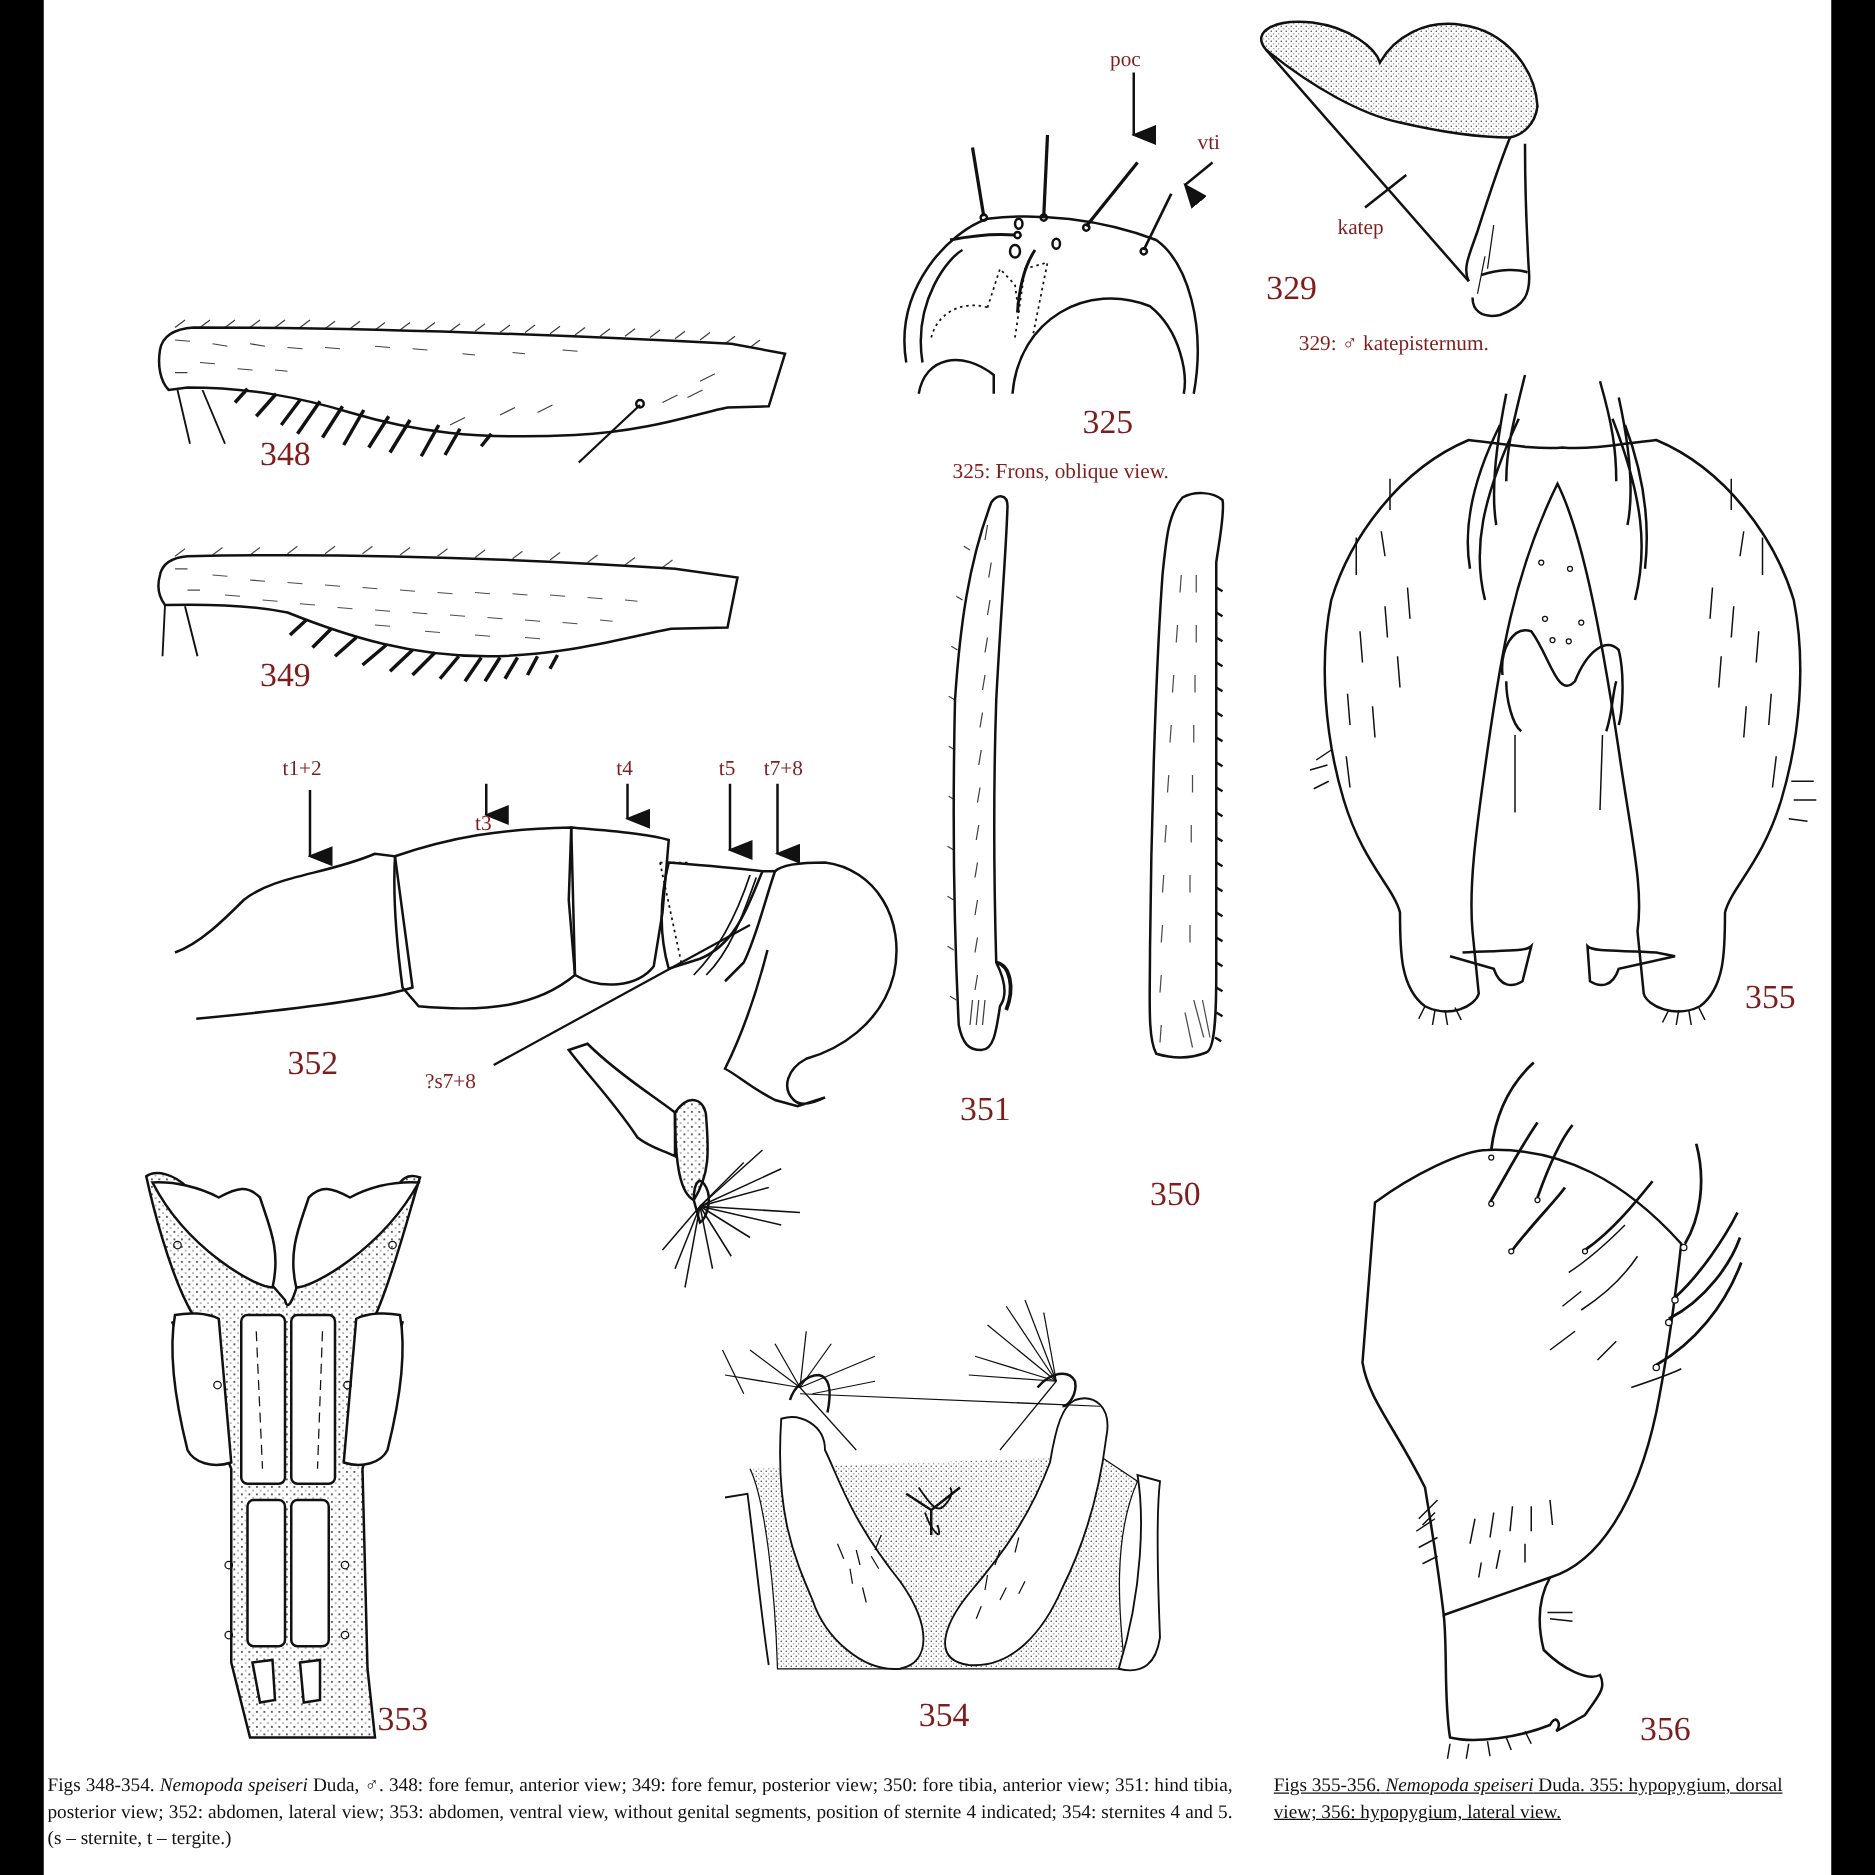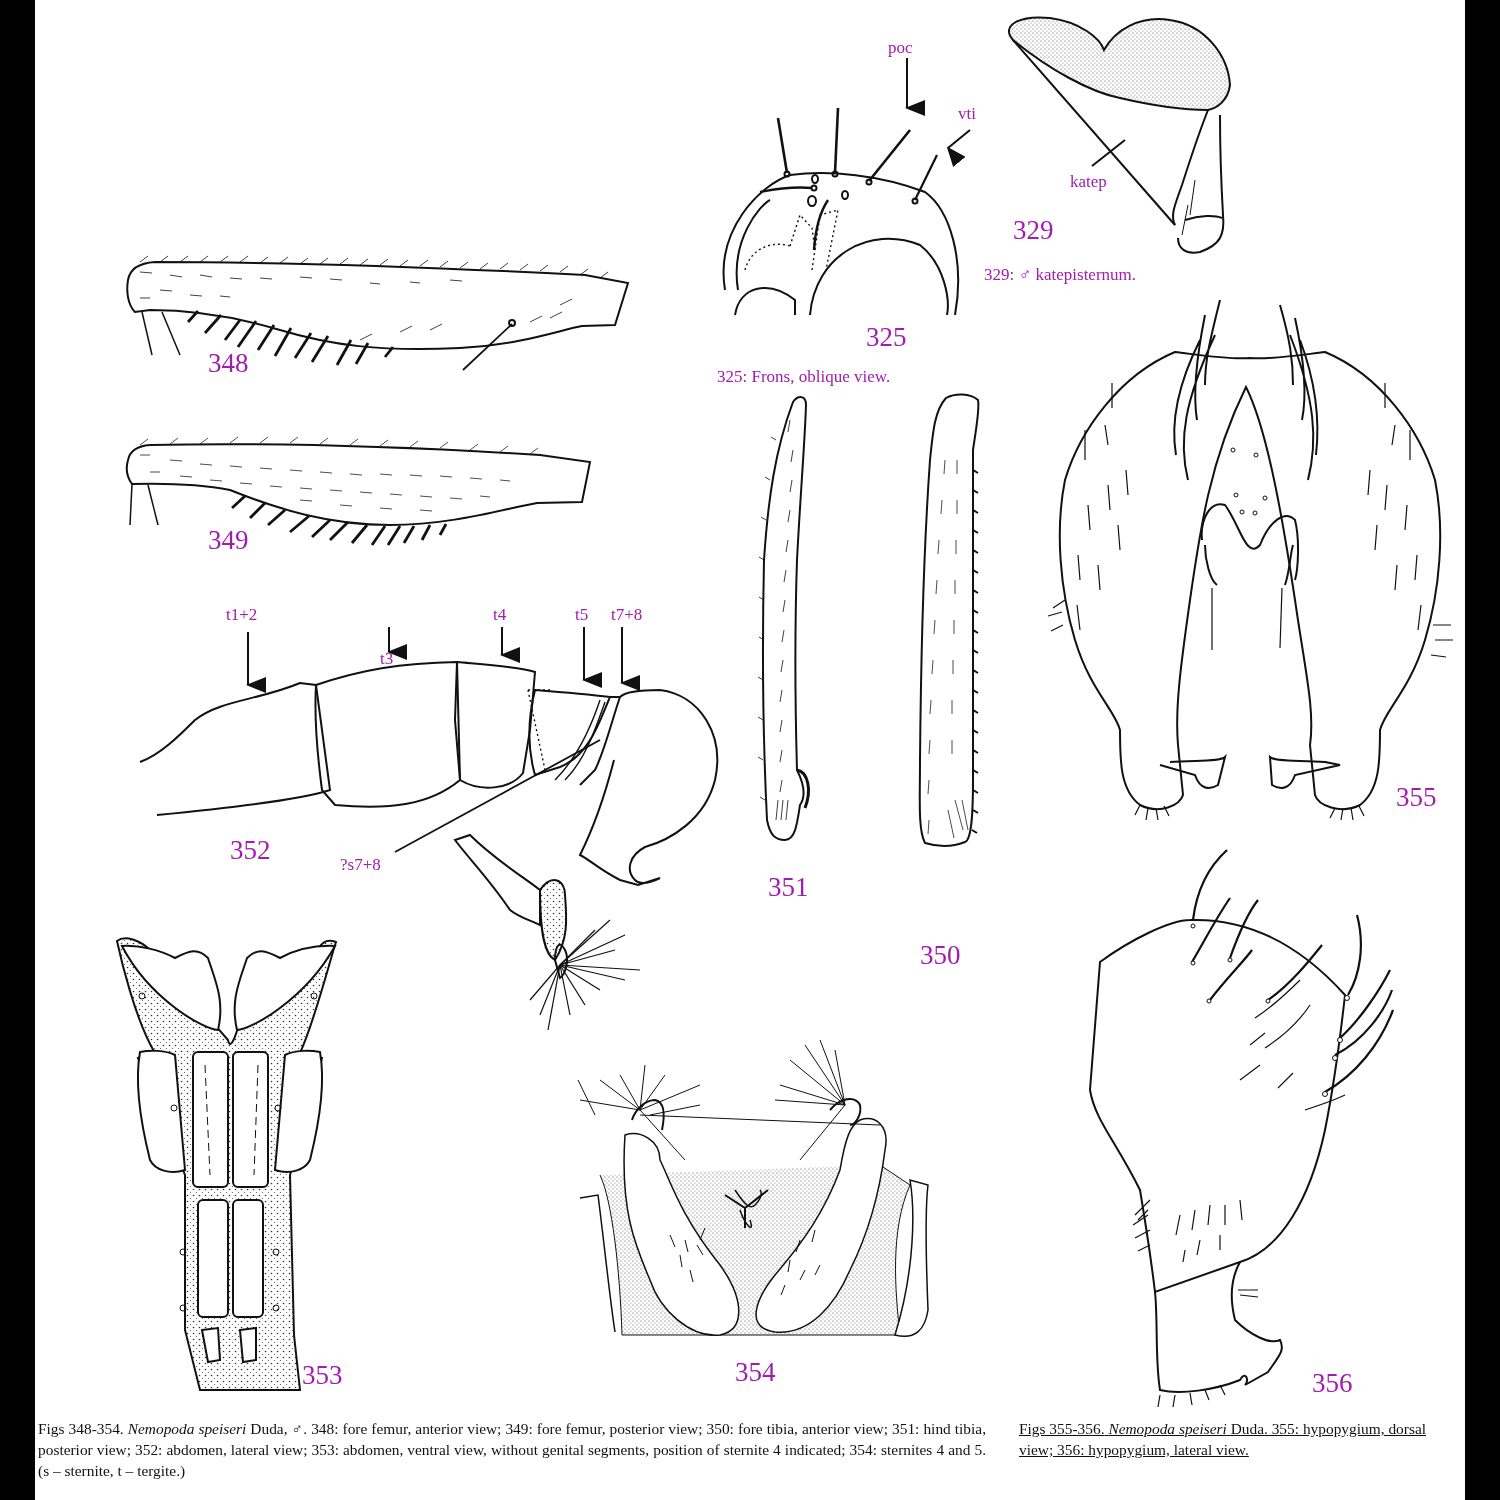--- a/index.html
+++ b/index.html
@@ -1,20 +1,20 @@
 <!DOCTYPE html>
 <html><head>
 <meta charset="utf-8">
 <style>
   html,body{margin:0;padding:0;}
   body{width:1500px;height:1500px;position:relative;background:#fff;overflow:hidden;font-family:"Liberation Serif","DejaVu Serif",serif;color:#111;}
   .bar-left{position:absolute;left:0;top:0;width:35px;height:1500px;background:#000;}
   .bar-right{position:absolute;left:1465px;top:0;width:35px;height:1500px;background:#000;}
   svg.art{position:absolute;left:0;top:0;width:1500px;height:1500px;}
-  .lbl{position:absolute;font-family:"Liberation Serif","DejaVu Serif",serif;color:#a21caf;white-space:nowrap;}
+  .lbl{position:absolute;font-family:"Liberation Serif","DejaVu Serif",serif;color:#7f1d1d;white-space:nowrap;}
   .fignum{font-size:27px;}
   .small{font-size:17px;}
   .caption{position:absolute;font-size:15.4px;line-height:21px;text-align:justify;}
   .caption i{font-style:italic;}
 </style>
 </head>
 <body>
 
 <div class="bar-left"></div>
 <div class="bar-right"></div>
@@ -285,25 +285,25 @@
         <circle cx="1340" cy="1040" r="2.5"></circle>
         <circle cx="1335" cy="1058" r="2.5"></circle>
         <circle cx="1325" cy="1094" r="2.5"></circle>
     </g>
   </g>
 </svg>
 
 <span class="lbl small" style="left:888px;top:38px;">poc</span>
 <span class="lbl small" style="left:958px;top:104px;">vti</span>
 <span class="lbl fignum" style="left:866px;top:322px;">325</span>
-<span class="lbl small" style="left:717px;top:367px;">325: Frons, oblique view.</span>
+<span class="lbl small" style="left:762px;top:367px;">325: Frons, oblique view.</span>
 
 <span class="lbl small" style="left:1070px;top:172px;">katep</span>
 <span class="lbl fignum" style="left:1013px;top:215px;">329</span>
-<span class="lbl small" style="left:984px;top:265px;text-align:right;"><span>329:</span> <span>♂</span> <span>katepisternum.</span></span>
+<span class="lbl small" style="left:1039px;top:265px;text-align:right;"><span>329:</span> <span>♂</span> <span>katepisternum.</span></span>
 
 <span class="lbl fignum" style="left:208px;top:348px;">348</span>
 <span class="lbl fignum" style="left:208px;top:525px;">349</span>
 <span class="lbl fignum" style="left:768px;top:872px;">351</span>
 <span class="lbl fignum" style="left:920px;top:940px;">350</span>
 
 <span class="lbl small" style="left:226px;top:605px;">t1+2</span>
 <span class="lbl small" style="left:380px;top:605px;margin-top:44px;">t3</span>
 <span class="lbl small" style="left:493px;top:605px;">t4</span>
 <span class="lbl small" style="left:575px;top:605px;">t5</span>

